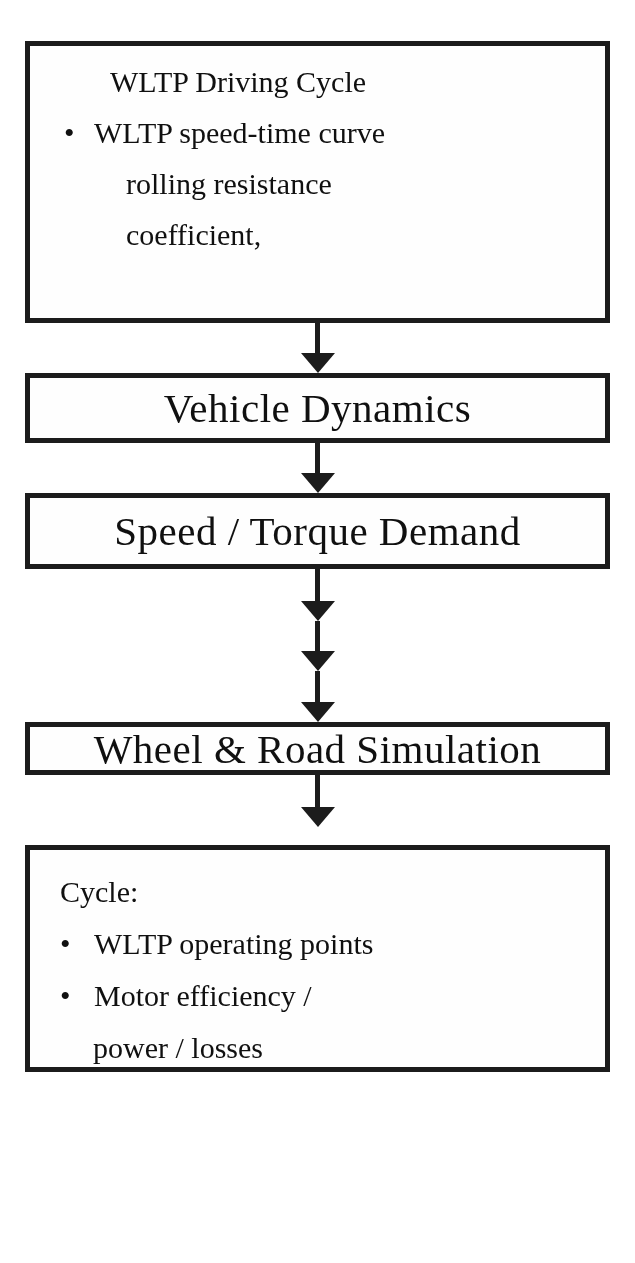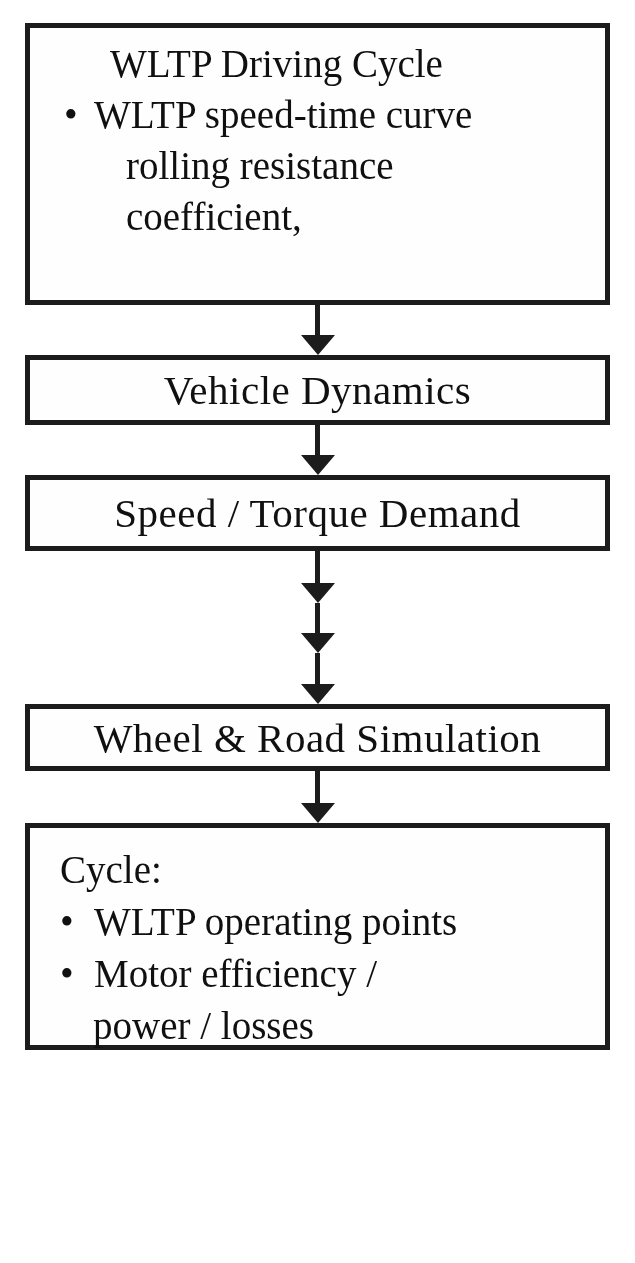--- a/index.html
+++ b/index.html
@@ -21,21 +21,21 @@
   }
   .box.single {
     display:flex; align-items:center; justify-content:center;
     font-size:41px;
     letter-spacing:0.5px;
     white-space:nowrap;
   }
   .h282 { height:282px; }
   .h77  { height:70px; }
   .h76  { height:76px; }
-  .h75  { height:67px; }
+  .h75  { height:53px; }
   .h227 { height:227px; }
 
   
   .arrow { position:relative; width:585px; }
   .a50 { height:50px; }
   .a51 { height:51px; }
   .a52 { height:52px; }
   .arrow .shaft {
     position:absolute; left:290px; top:0;
     width:5px; height:33px;
@@ -43,21 +43,21 @@
   }
   .arrow .head {
     position:absolute; left:276px; bottom:0;
     width:0; height:0;
     border-left:17px solid transparent;
     border-right:17px solid transparent;
     border-top:20px solid #1c1c1c;
   }
 
   
-  .box.multi { font-size:39px; }
+  .box.multi { font-size:30px;margin-top:18px; }
   #box-driving-cycle { padding:10px 14px 0 30px; line-height:51px; }
   #box-output        { padding:16px 14px 0 30px; line-height:52px; }
   .ln { white-space:nowrap; }
   .t-indent { margin-left:50px; }
   .cont-dc  { margin-left:66px; }
   .cont-out { margin-left:33px; }
   .bl { display:flex; }
   .bm { width:34px; flex:0 0 34px; }
   .bl.tight .bm { margin-left:4px; flex-basis:30px; width:30px; }
 </style>

